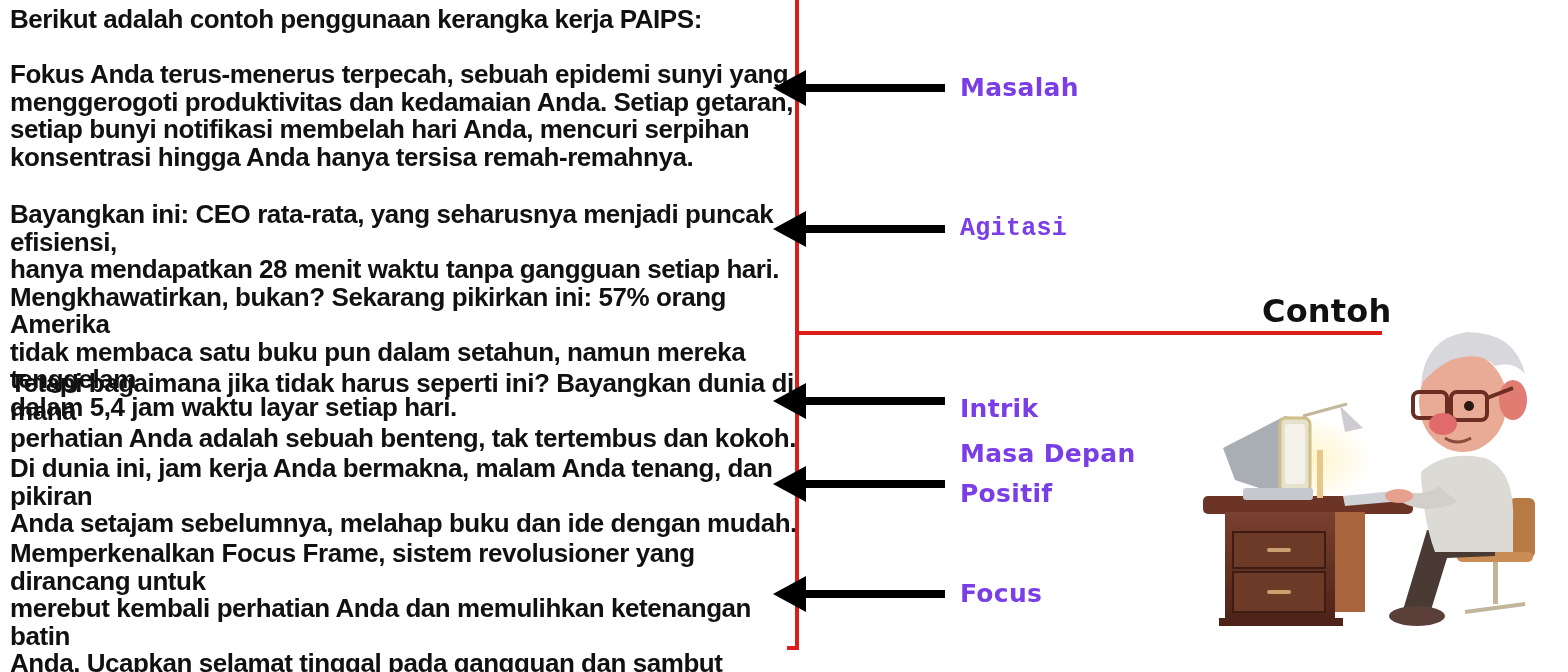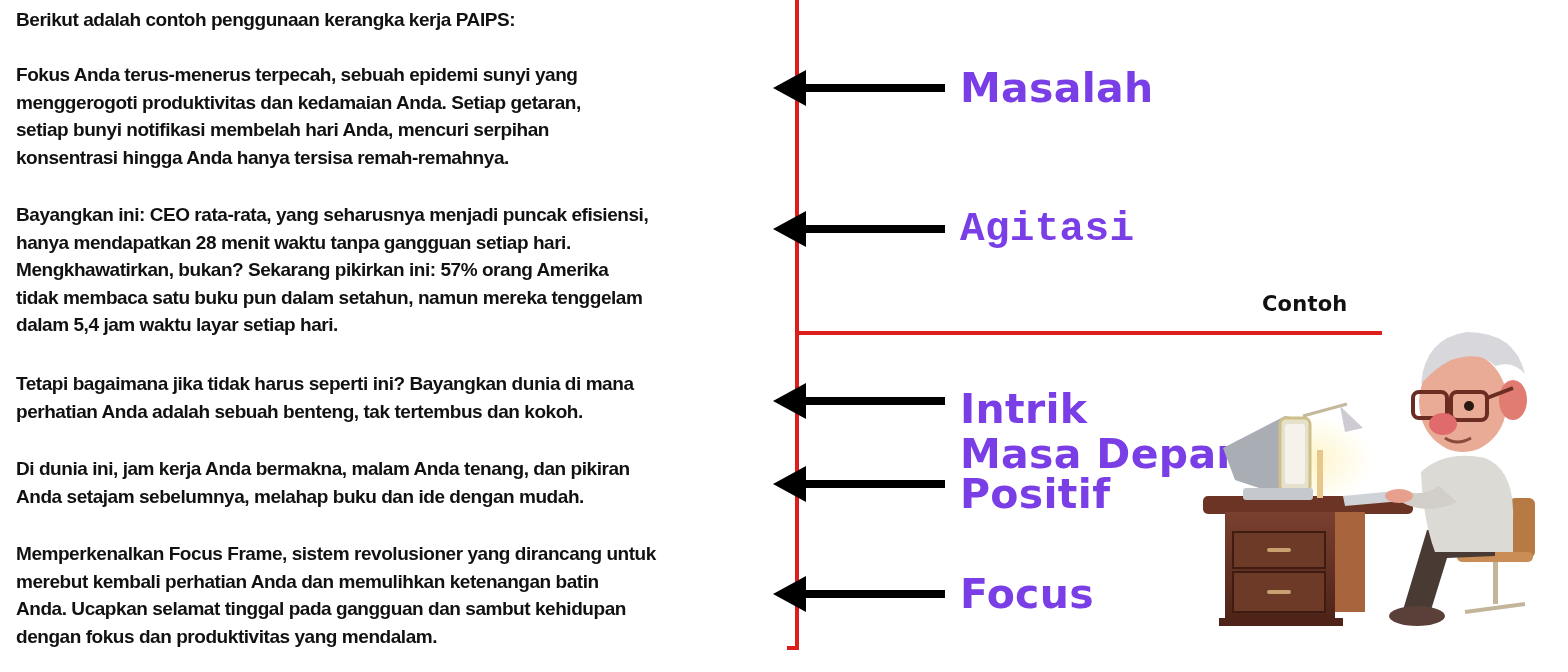--- a/index.html
+++ b/index.html
@@ -1,28 +1,28 @@
 <!DOCTYPE html>
 <html><head>
   <meta charset="utf-8">
   <style>
     html, body { margin: 0; padding: 0; background: #ffffff; }
     body { width: 1568px; height: 672px; position: relative; overflow: hidden;
            font-family: "Liberation Sans", sans-serif; color: #111111; }
     .left-col { position: absolute; left: 4px; top: 0; width: 790px; }
-    .para { position: absolute; left: 12px; width: 790px; font-size: 19px; line-height: 27.5px;
+    .para { position: absolute; left: 6px; width: 790px; font-size: 26px; line-height: 27.5px;
             font-weight: bold; letter-spacing: -0.45px; color: #111111; white-space: pre-line;
             font-family: "Liberation Sans", sans-serif; }
     .vline { position: absolute; left: 795px; top: 0; width: 4px; height: 650px; background: #dd1c1c; }
     .hook { position: absolute; left: 787px; top: 646px; width: 12px; height: 4px; background: #dd1c1c; }
     .hline { position: absolute; left: 797px; top: 331px; width: 585px; height: 4px; background: #dd1c1c; }
-    .contoh { position: absolute; left: 1262px; top: 292px; font-size: 21px; font-weight: bold;
+    .contoh { position: absolute; left: 1262px; top: 292px; font-size: 32px; font-weight: bold;
               color: #111111; font-family: "DejaVu Sans", sans-serif; letter-spacing: 0.2px; }
     .arrow { position: absolute; left: 772px; width: 175px; height: 40px; }
-    .label { position: absolute; left: 960px; font-size: 41px; font-weight: bold; color: #7a3ee6;
+    .label { position: absolute; left: 960px; font-size: 25px; font-weight: bold; color: #7a3ee6;
              font-family: "DejaVu Sans", sans-serif; line-height: 40px; letter-spacing: 0.3px; }
     .illustration { position: absolute; left: 1195px; top: 320px; width: 370px; height: 340px; }
   </style>
 </head>
 <body>
 
 <div class="left-col">
   <div class="para" style="top:6px;">Berikut adalah contoh penggunaan kerangka kerja PAIPS:</div>
   <div class="para" style="top:61px;">Fokus Anda terus-menerus terpecah, sebuah epidemi sunyi yang
 menggerogoti produktivitas dan kedamaian Anda. Setiap getaran,

